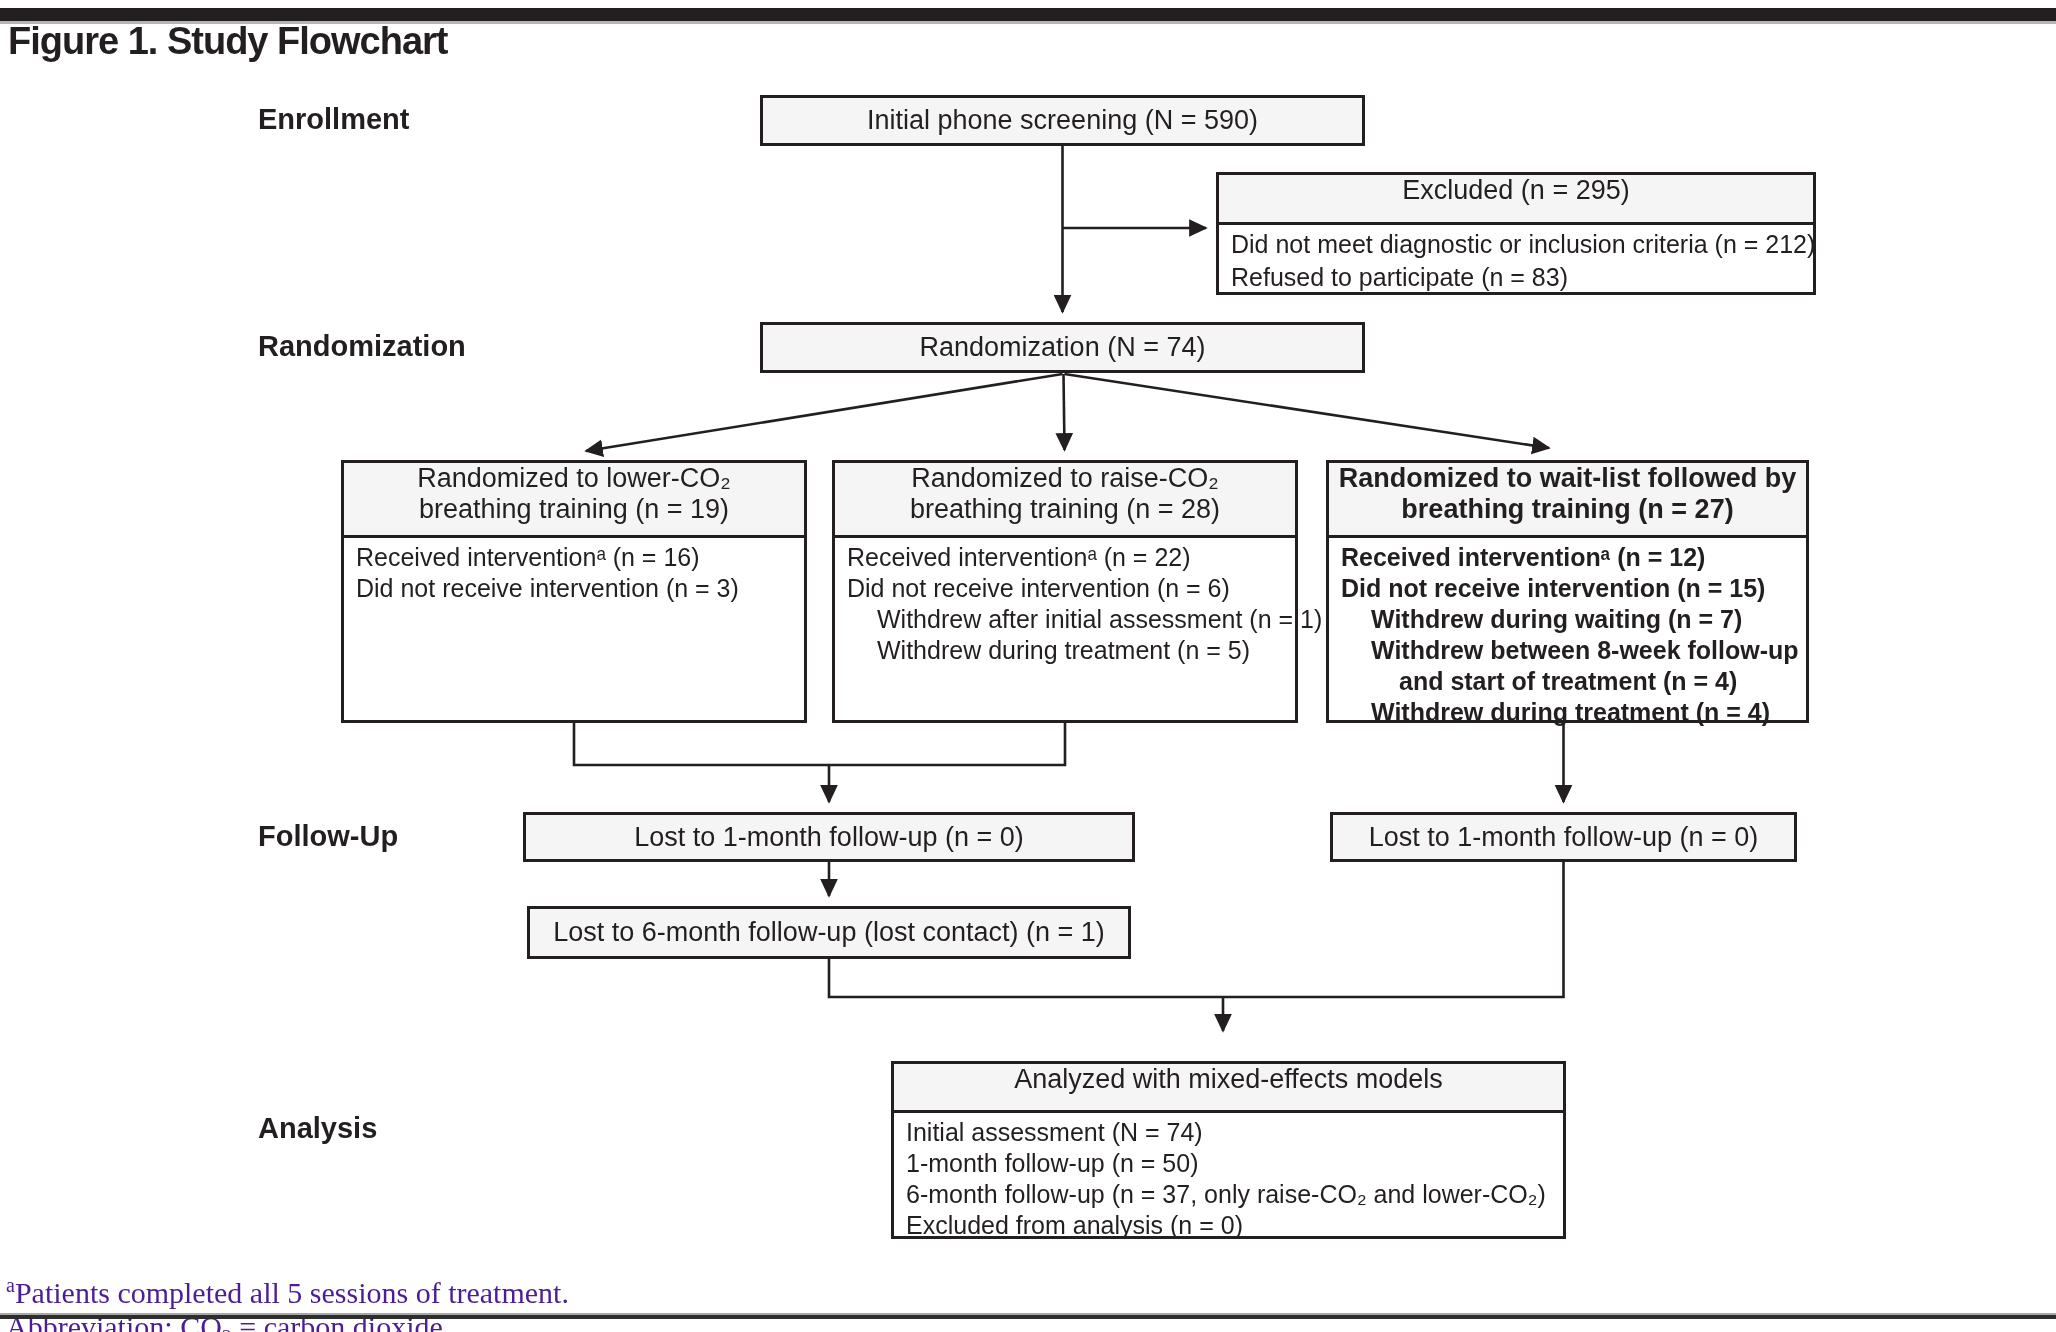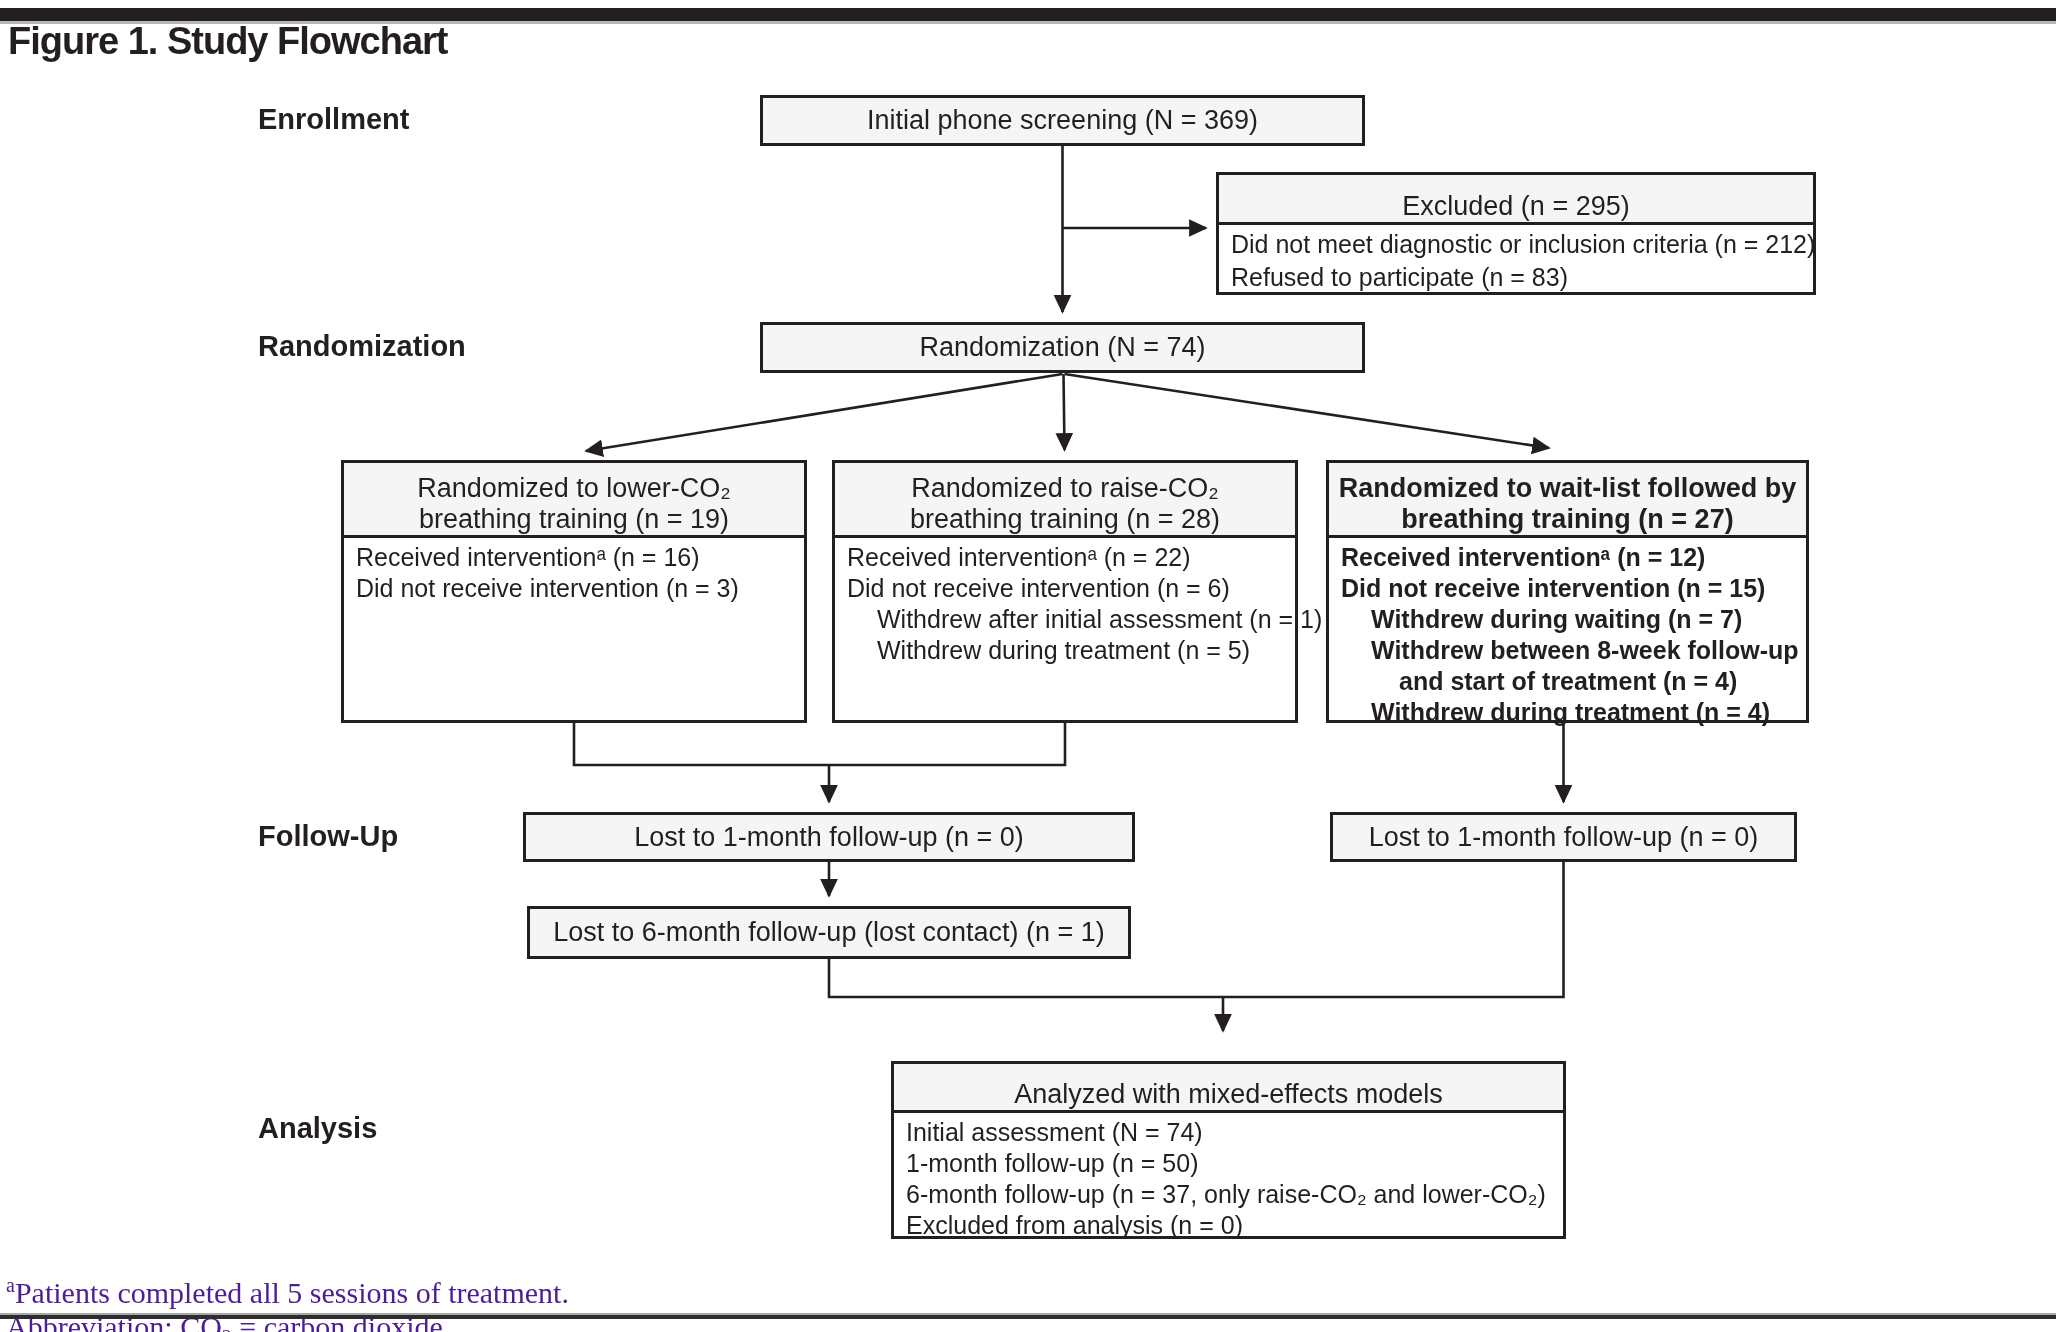--- a/index.html
+++ b/index.html
@@ -40,21 +40,21 @@
   .box.single{
     display:flex;align-items:center;justify-content:center;
     font-size:27px;text-align:center;
   }
   .box.split{background:#ffffff;padding:0;}
   .box-header{
     background:#f5f5f5;
     border-bottom:3px solid #231f20;
     text-align:center;
     font-size:27px;
-    display:flex;flex-direction:column;align-items:center;justify-content:flex-end;
+    display:flex;flex-direction:column;align-items:center;justify-content:flex-start;
     box-sizing:border-box;
   }
   .box-body{
     font-size:25px;line-height:31px;
     padding:4px 12px 0 12px;
   }
   .bline{white-space:nowrap;}
   .lvl1{padding-left:30px;}
   .lvl2{padding-left:58px;}
 
@@ -114,21 +114,21 @@
       <path d="M574 722 L574 765 L1065 765 L1065 722"></path>
       <path d="M829 765 L829 802" marker-end="url(#arr)"></path>
       <path d="M1563.5 722 L1563.5 802" marker-end="url(#arr)"></path>
       <path d="M829 861 L829 896" marker-end="url(#arr)"></path>
       <path d="M829 958 L829 997 L1563.5 997 L1563.5 861"></path>
       <path d="M1223 997 L1223 1031" marker-end="url(#arr)"></path>
     </g>
   </svg>
 
   <div id="box-screening" class="box single">
-    <span>Initial phone screening (N = 369)</span>
+    <span>Initial phone screening (N = 590)</span>
   </div>
 
   <div id="box-excluded" class="box split">
     <div class="box-header">
       <span>Excluded (n = 295)</span>
     </div>
     <div class="box-body">
       <div class="bline">Did not meet diagnostic or inclusion criteria (n = 212)</div>
       <div class="bline">Refused to participate (n = 83)</div>
     </div>

